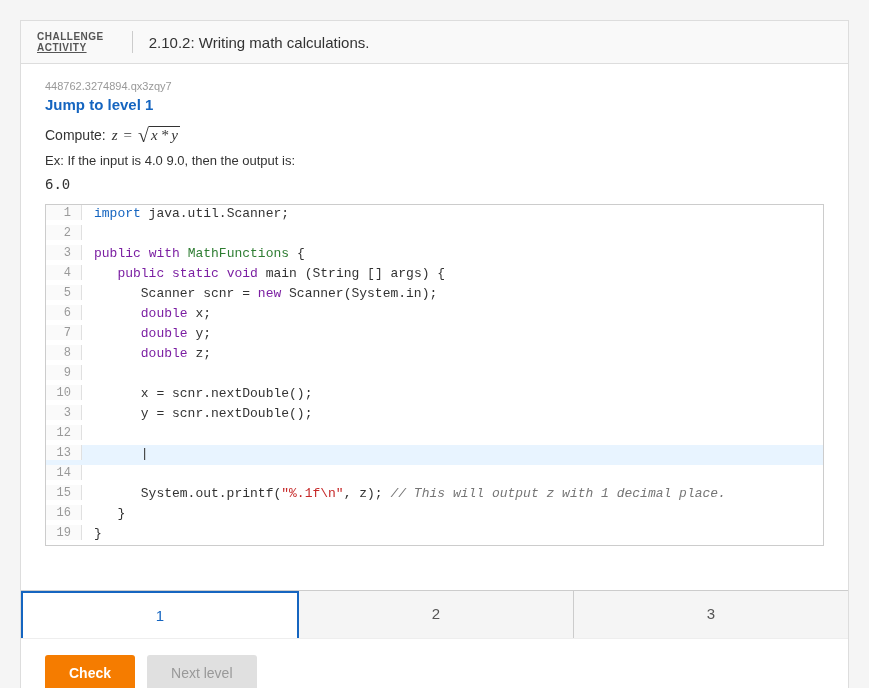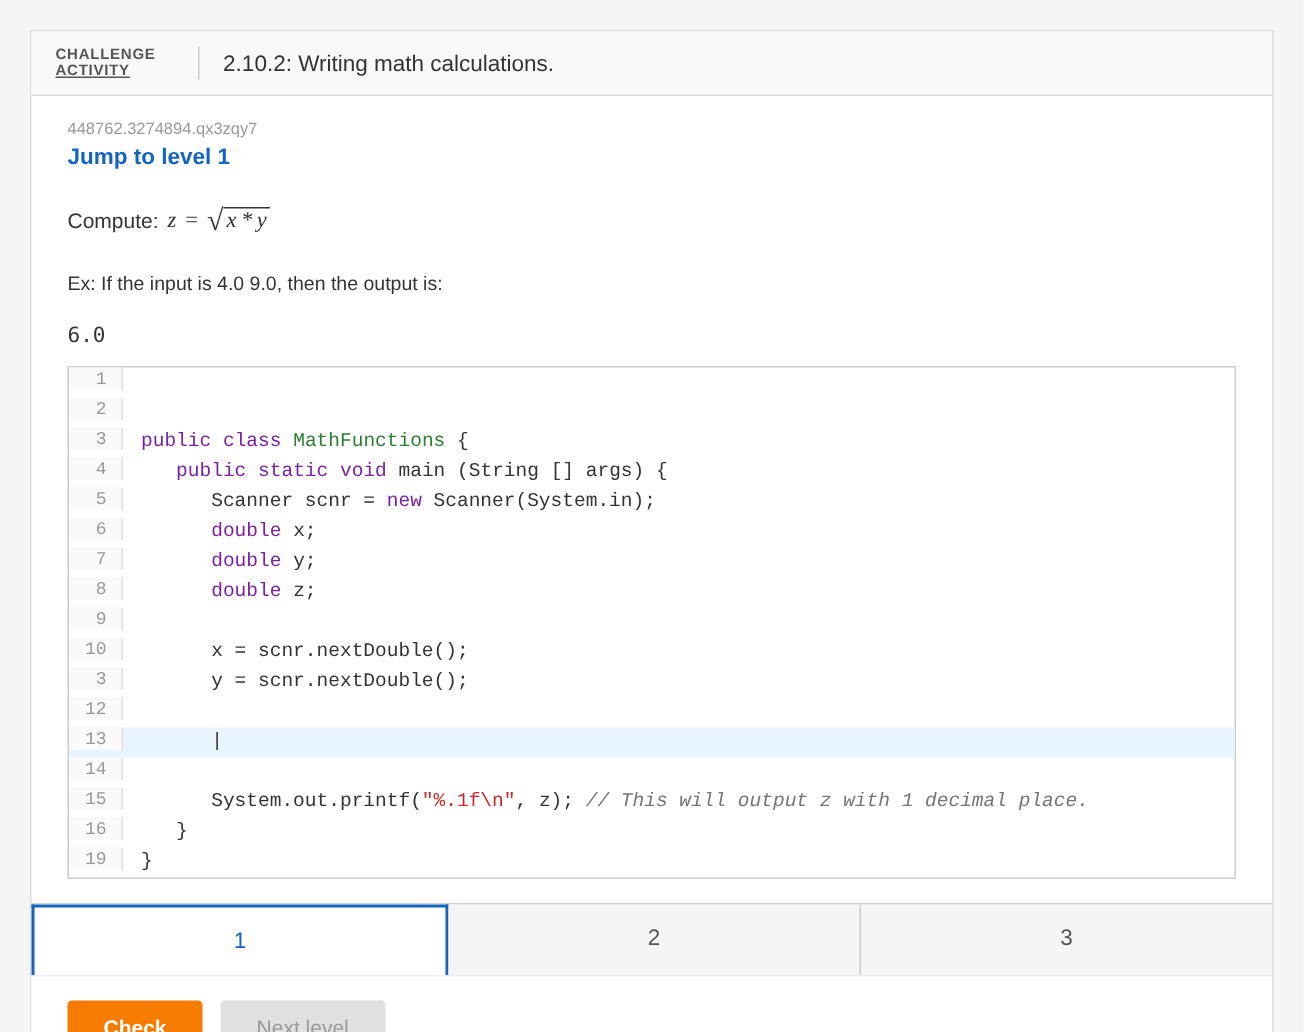--- a/index.html
+++ b/index.html
@@ -68,34 +68,34 @@
       color: #999;
       margin-bottom: 4px;
     }
     .jump-link {
       color: #1565c0;
       font-size: 15px;
       font-weight: bold;
       text-decoration: none;
       cursor: pointer;
       display: inline-block;
-      margin-bottom: 24px;
+      margin-bottom: 12px;
     }
     .prompt-text {
       font-size: 14px;
       color: #333;
-      margin-bottom: 24px;
+      margin-bottom: 8px;
       display: flex;
       align-items: center;
       gap: 6px;
     }
     .example-text {
       font-size: 13px;
       color: #333;
-      margin-bottom: 20px;
+      margin-bottom: 8px;
     }
     .output-value {
       font-size: 14px;
       color: #333;
       margin-bottom: 12px;
       font-family: monospace;
     }
     
     .code-editor {
       border: 1px solid #ccc;
@@ -221,30 +221,31 @@
     </div>
 
     <div class="example-text">Ex: If the input is 4.0 9.0, then the output is:</div>
     <div class="output-value">6.0</div>
 
     
     <div class="code-editor">
 
       <div class="code-line">
         <span class="line-num">1</span>
+        <span class="line-code"><span class="kw2">import</span> java.util.Scanner;</span>
       </div>
 
       <div class="code-line">
         <span class="line-num">2</span>
         <span class="line-code"></span>
       </div>
 
       <div class="code-line">
         <span class="line-num">3</span>
-        <span class="line-code"><span class="kw">public</span> <span class="kw">class</span> <span class="cls">MathFunctions</span> {</span>
+        <span class="line-code"><span class="kw">public</span> <span class="kw">with</span> <span class="cls">MathFunctions</span> {</span>
       </div>
 
       <div class="code-line">
         <span class="line-num">4</span>
         <span class="line-code">   <span class="kw">public</span> <span class="kw">static</span> <span class="kw">void</span> main (String [] args) {</span>
       </div>
 
       <div class="code-line">
         <span class="line-num">5</span>
         <span class="line-code">      Scanner scnr = <span class="kw">new</span> Scanner(System.in);</span>

